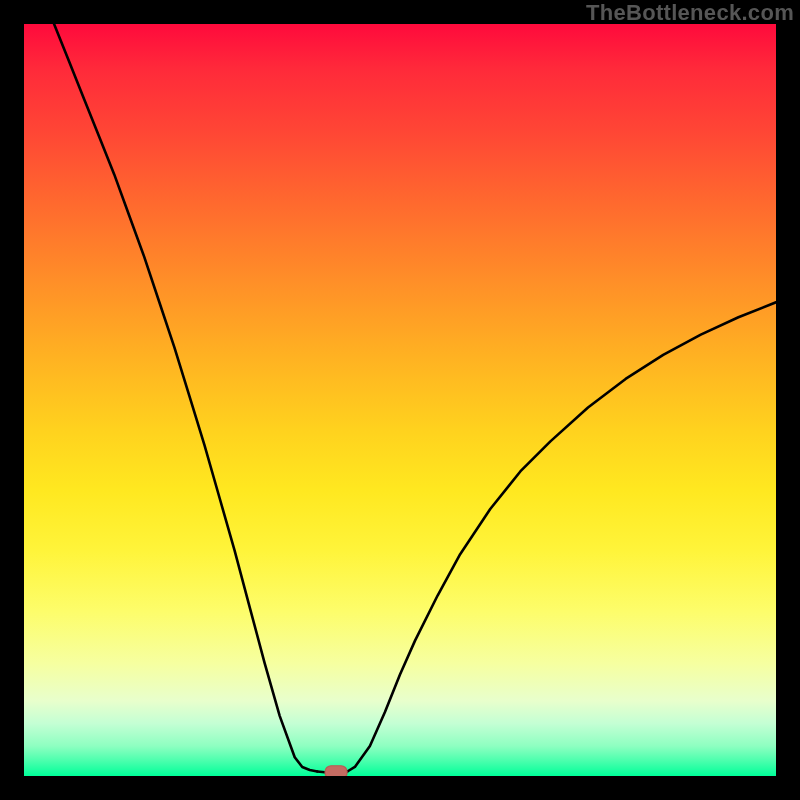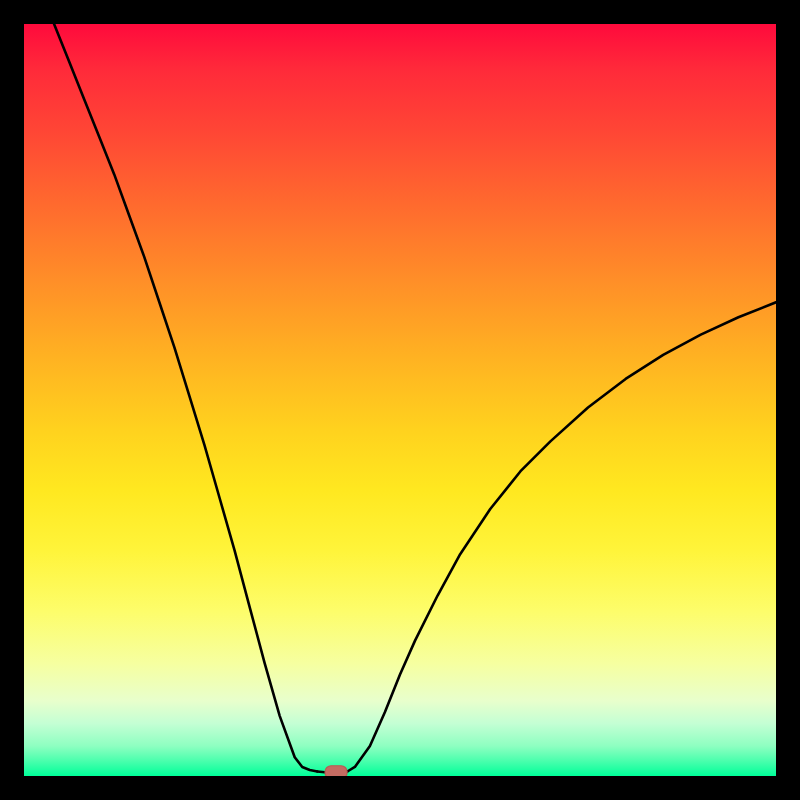--- a/index.html
+++ b/index.html
@@ -79,13 +79,14 @@
       <path id="bn-left" fill="none" stroke="#000000" stroke-width="2.6" stroke-linecap="round" stroke-linejoin="round" d="M30.08 0.00 L45.12 37.60 L60.16 75.20 L75.20 112.80 L90.24 150.40 L105.28 191.76 L120.32 233.12 L135.36 278.24 L150.40 323.36 L165.44 372.24 L180.48 421.12 L195.52 473.76 L210.56 526.40 L225.60 582.80 L240.64 639.20 L255.68 691.84 L270.72 733.20 L278.24 742.98 L285.76 745.98 L293.28 747.49"></path>
       <path id="bn-flat" fill="none" stroke="#000000" stroke-width="2.6" stroke-linecap="round" stroke-linejoin="round" d="M293.28 747.49 L300.80 748.24 L308.32 748.24 L315.84 748.24 L323.36 747.49"></path>
       <path id="bn-right" fill="none" stroke="#000000" stroke-width="2.6" stroke-linecap="round" stroke-linejoin="round" d="M323.36 747.49 L330.88 742.98 L345.92 721.92 L360.96 688.08 L376.00 650.48 L391.04 616.64 L413.60 571.52 L436.16 530.16 L466.24 485.04 L496.32 447.44 L526.40 417.36 L564.00 383.52 L601.60 354.94 L639.20 330.88 L676.80 310.58 L714.40 293.28 L752.00 278.24"></path>
     </svg>
 
     <svg class="marker-svg" viewBox="0 0 752 752" preserveAspectRatio="none">
       <rect id="bn-marker" rx="6" ry="6" width="22" height="13" x="301.08" y="741.74" fill="#c46b62" stroke="#b85c54" stroke-width="1.2"></rect>
     </svg>
   </div>
 
+  <div class="watermark">TheBottleneck.com</div>
 </div>
 
 </body></html>

